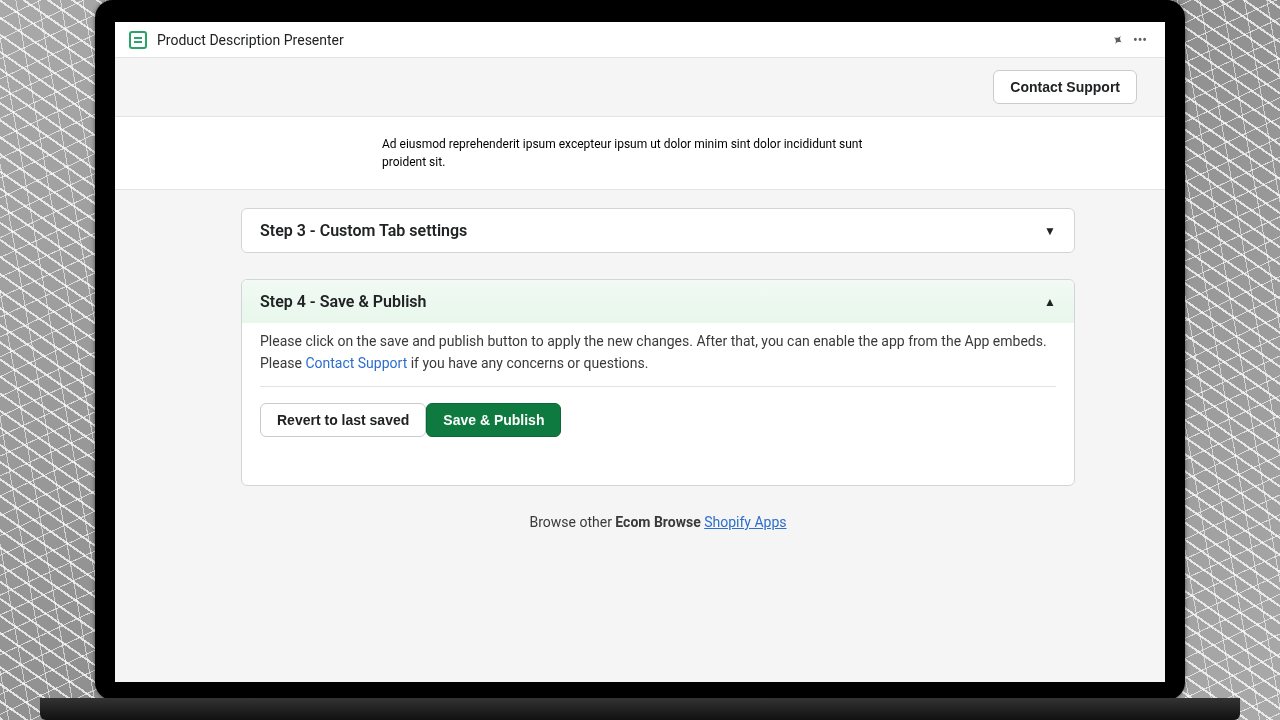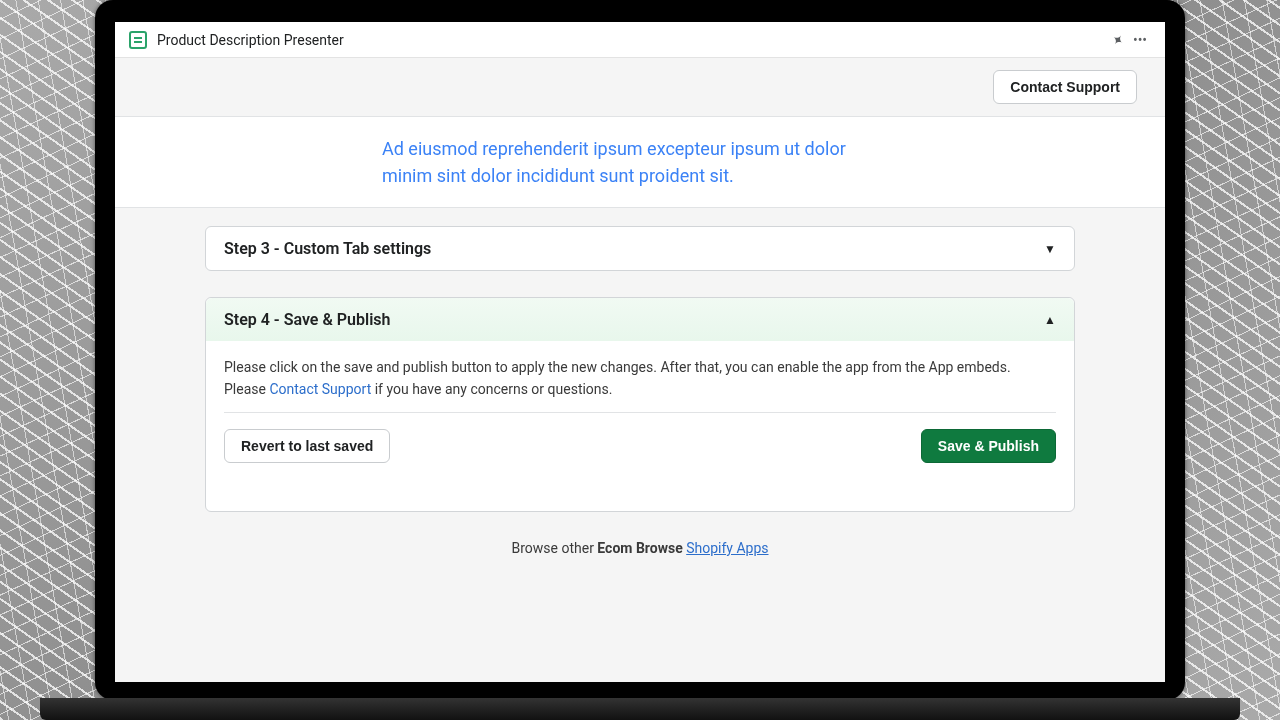--- a/index.html
+++ b/index.html
@@ -117,29 +117,30 @@
     padding: 10px 6px;
     font-size: 14px;
     color: #6d7175;
     cursor:pointer;
     border-bottom: 2px solid transparent;
     margin-bottom:-1px;
   }
   .tab.active { color:#202223; border-bottom-color:#202223; font-weight:500;}
   .tab-content {
     padding: 12px 2px 0 2px;
-    font-size: 18px;
-    color: #3b82f6;
+    font-size: 12px;
+    color: #000000;
     line-height: 1.5;
   }
   .main {
     flex:1;
     overflow: auto;
     padding: 18px 90px 20px 90px;
     background:#f5f5f5;
+    margin-left:36px;
   }
   .accordion {
     border: 1px solid #d2d5d8;
     border-radius: 6px;
     background: #fff;
     margin-bottom: 26px;
   }
   .acc-header {
     display:flex;
     align-items:center;
@@ -149,29 +150,29 @@
     font-weight:600;
     color:#202223;
     cursor:pointer;
   }
   .acc-header.open-green {
     background: linear-gradient(#f1faf3,#e8f7ec);
     border-radius:6px 6px 0 0;
   }
   .caret { font-size:12px; color:#202223;}
   .acc-body {
-    padding: 16px 18px 22px 18px;
+    padding: 8px 18px 22px 18px;
     font-size: 14px;
     color: #3a3a3a;
     line-height:1.55;
   }
   .link { color:#2c6ecb; text-decoration:none; cursor:pointer;}
   .link.underline { text-decoration: underline; }
   .acc-divider { border-top:1px solid #e1e3e5; margin:12px 0 16px 0;}
-  .acc-actions { display:flex; justify-content:space-between; align-items:center;}
+  .acc-actions { display:flex; justify-content:flex-start; align-items:center;}
   .btn-primary {
     background:#0f7a3f;
     border:1px solid #0c6836;
     color:#fff;
   }
   .enable-block{
     text-align:center;
     margin-top:26px;
   }
   .enable-text{ font-size:14px; color:#3a3a3a; margin-bottom:10px;}

